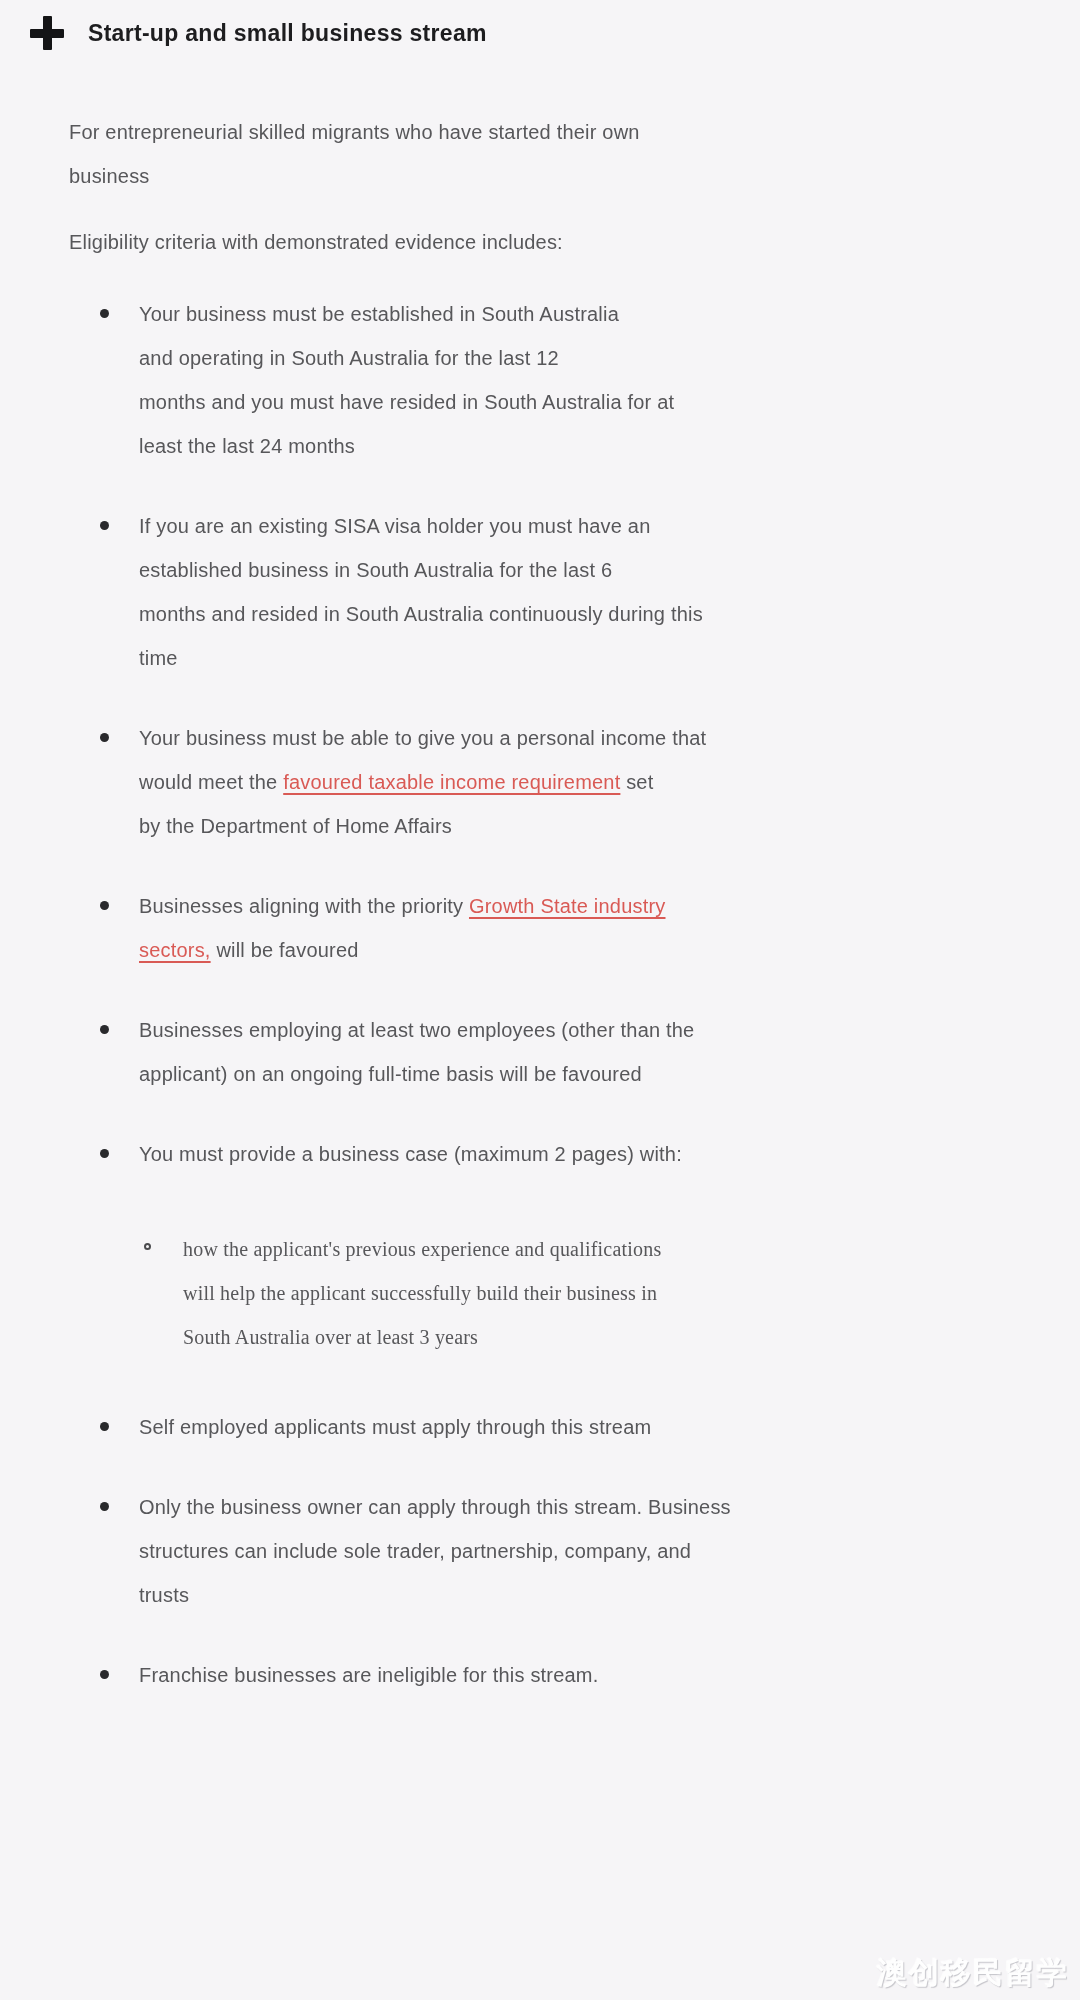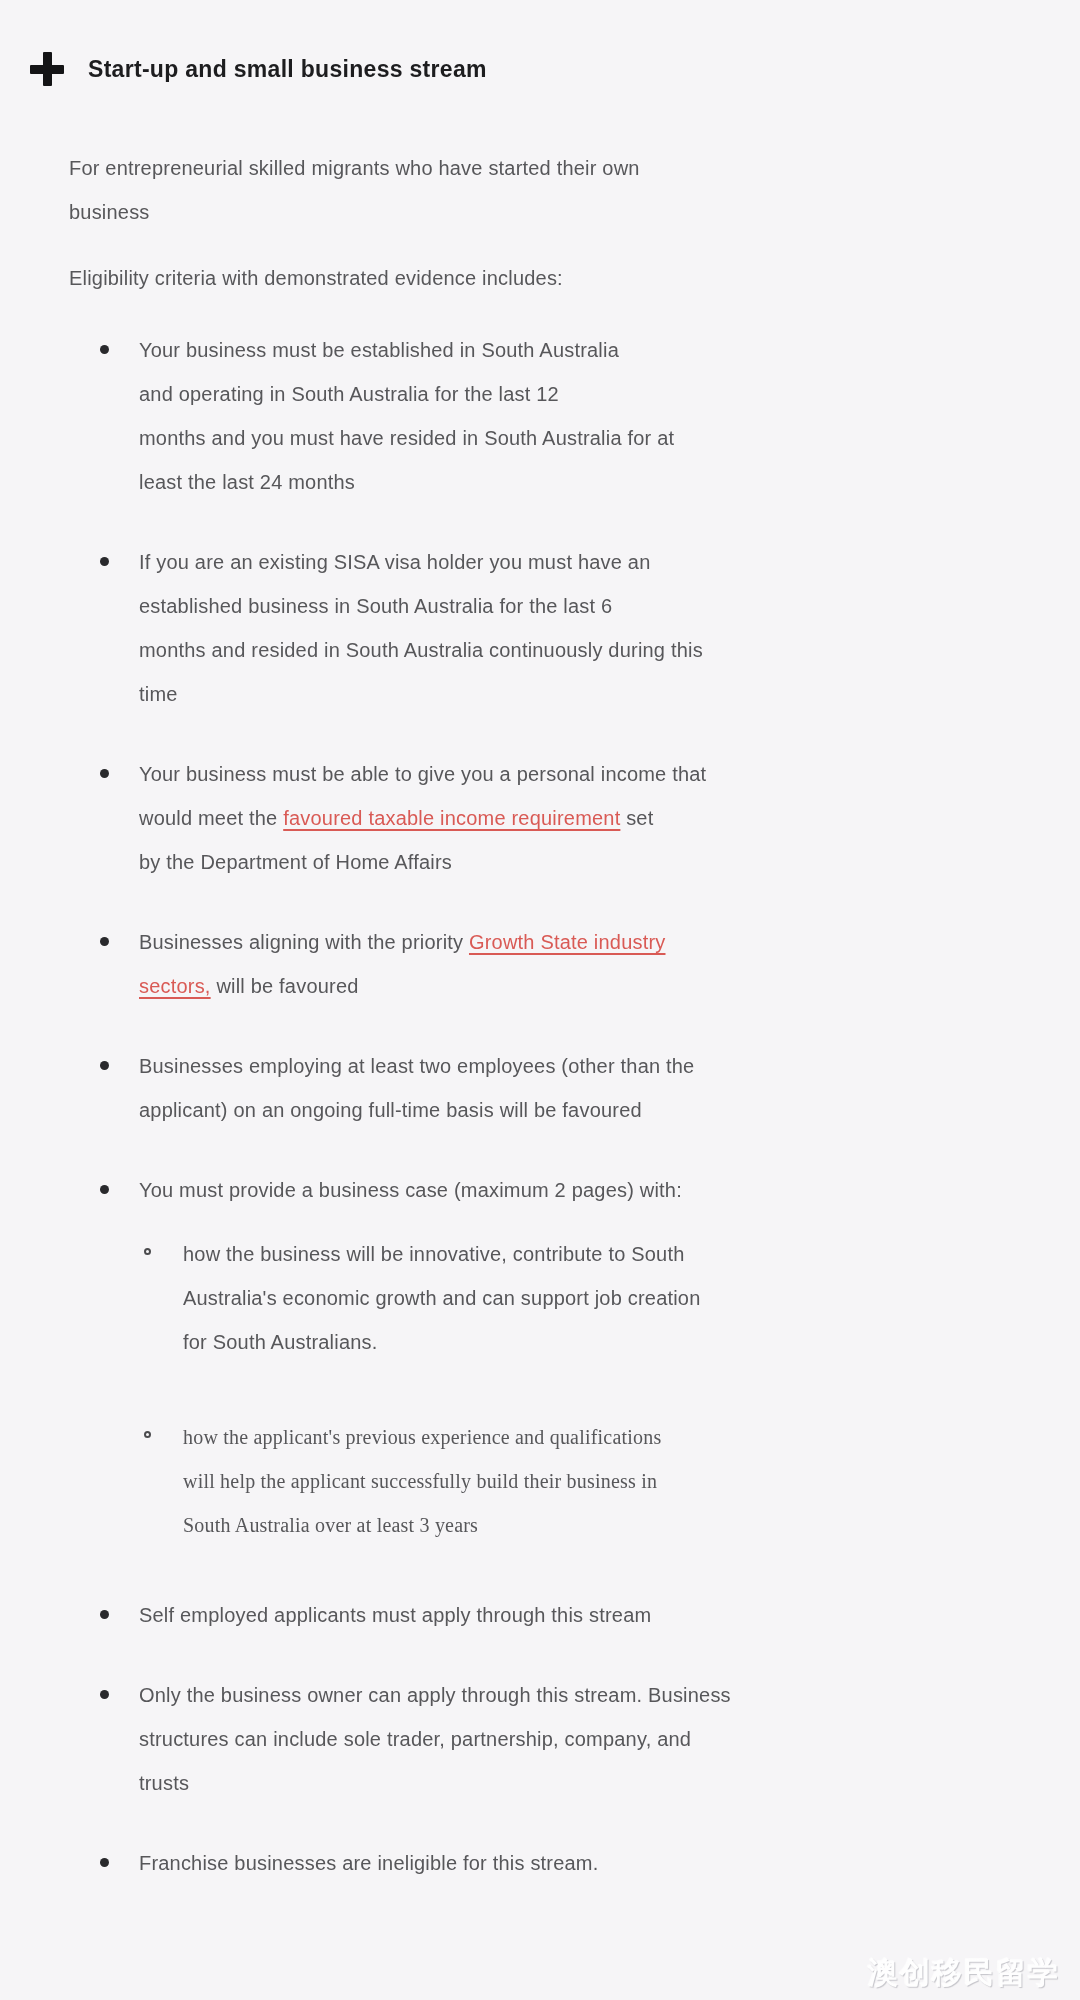--- a/index.html
+++ b/index.html
@@ -13,21 +13,20 @@
     overflow: hidden;
   }
 
   
   .accordion-header {
     display: flex;
     align-items: center;
     gap: 24px;
     padding: 16px 40px 0 30px;
     cursor: pointer;
-    margin-top: 36px;
   }
   .plus-icon { width: 34px; height: 34px; position: relative; flex: 0 0 auto; }
   .plus-icon::before {
     content: ""; position: absolute; left: 0; top: 13px;
     width: 34px; height: 9px; background: #141416; border-radius: 1px;
   }
   .plus-icon::after {
     content: ""; position: absolute; left: 13px; top: 0;
     width: 9px; height: 34px; background: #141416; border-radius: 1px;
   }
@@ -81,21 +80,21 @@
   .link {
     color: var(--link, #d95a55);
     text-decoration: underline;
     text-decoration-thickness: 2px;
     text-underline-offset: 4px;
     white-space: pre-line;
   }
 
   .watermark {
     position: absolute;
-    right: 20px;
+    right: 11px;
     bottom: 6px;
     font-size: 30px;
     font-weight: 700;
     letter-spacing: 2px;
     color: #ffffff;
     text-shadow: 1px 1px 1px rgba(160,160,168,0.6), -1px -1px 1px rgba(255,255,255,0.9);
     opacity: 0.95;
   }
 </style>
 </head>
@@ -120,23 +119,20 @@
 months and resided in South Australia continuously during this
 time</span></span></li>
       <li><span class="marker"></span><span class="txt"><span>Your business must be able to give you a personal income that
 would meet the </span><a class="link" href="#">favoured taxable income requirement</a><span> set
 by the Department of Home Affairs</span></span></li>
       <li><span class="marker"></span><span class="txt"><span>Businesses aligning with the priority </span><a class="link" href="#">Growth State industry
 sectors,</a><span> will be favoured</span></span></li>
       <li><span class="marker"></span><span class="txt"><span>Businesses employing at least two employees (other than the
 applicant) on an ongoing full-time basis will be favoured</span></span></li>
       <li><span class="marker"></span><span class="txt"><span>You must provide a business case (maximum 2 pages) with:</span></span><ul class="sublist">
-          <li><span class="marker"></span><span class="txt"><span>how the business will be innovative, contribute to South
-Australia's economic growth and can support job creation
-for South Australians.</span></span></li>
           <li class="extra-top"><span class="marker"></span><span class="txt"><span>how the applicant's previous experience and qualifications
 will help the applicant successfully build their business in
 South Australia over at least 3 years</span></span></li>
         </ul></li>
       <li class="extra-top"><span class="marker"></span><span class="txt"><span>Self employed applicants must apply through this stream</span></span></li>
       <li><span class="marker"></span><span class="txt"><span>Only the business owner can apply through this stream. Business
 structures can include sole trader, partnership, company, and
 trusts</span></span></li>
       <li><span class="marker"></span><span class="txt"><span>Franchise businesses are ineligible for this stream.</span></span></li>
     </ul>

